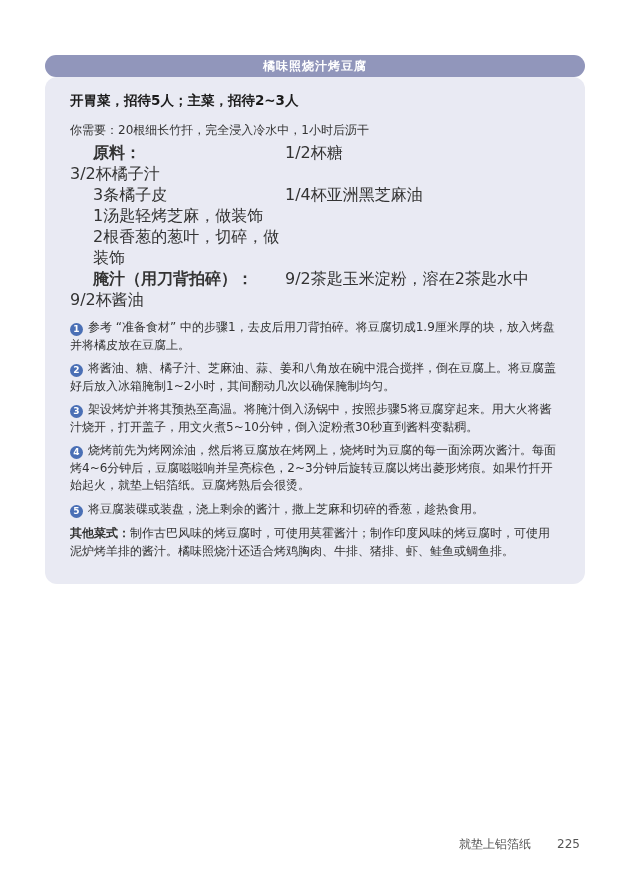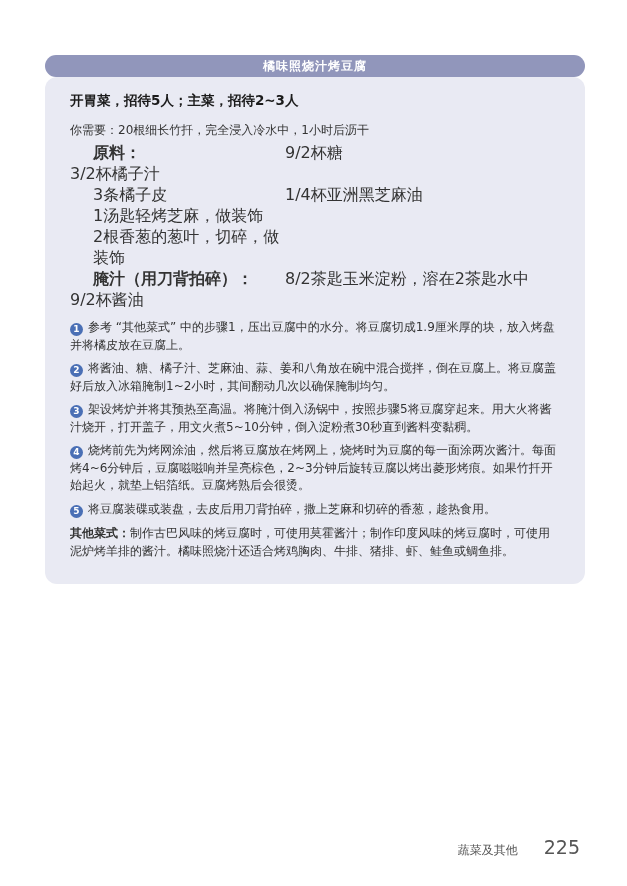--- a/index.html
+++ b/index.html
@@ -38,68 +38,68 @@
     background:var(--step-circle);color:#ffffff;font-size:9px;font-weight:bold;
     align-items:center;justify-content:center;margin-right:5px;
     vertical-align:-1px;
   }
   .other{font-size:12px;line-height:18px;}
   .footer{
     position:absolute;top:836px;right:47px;
     display:flex;align-items:baseline;gap:26px;color:var(--footer-text);
   }
   .footer-section{font-size:12px;}
-  .footer-page{font-size:19px;}
+  .footer-page{font-size:12px;}
 </style>
 </head>
 <body>
 
 <div class="card">
   <div class="card-header">
     <span>橘味照烧汁烤豆腐</span>
   </div>
   <div class="card-body">
     <div class="serving">开胃菜，招待5人；主菜，招待2~3人</div>
     <div class="you-need">你需要：20根细长竹扦，完全浸入冷水中，1小时后沥干</div>
     <div class="ingredients" id="ingredients">
         <div class="ing-row">
           <span class="ing-left indent bold">原料：</span>
-          <span class="ing-right">9/2杯糖</span>
+          <span class="ing-right">1/2杯糖</span>
         </div>
         <div class="ing-row">
           <span class="ing-right">3/2杯橘子汁</span>
         </div>
         <div class="ing-row">
           <span class="ing-left indent">3条橘子皮</span>
           <span class="ing-right">1/4杯亚洲黑芝麻油</span>
         </div>
         <div class="ing-row">
           <span class="ing-left indent">1汤匙轻烤芝麻，做装饰</span>
         </div>
         <div class="ing-row">
           <span class="ing-left indent">2根香葱的葱叶，切碎，做装饰</span>
         </div>
         <div class="ing-row">
           <span class="ing-left indent bold">腌汁（用刀背拍碎）：</span>
-          <span class="ing-right">8/2茶匙玉米淀粉，溶在2茶匙水中</span>
+          <span class="ing-right">9/2茶匙玉米淀粉，溶在2茶匙水中</span>
         </div>
         <div class="ing-row">
           <span class="ing-left">9/2杯酱油</span>
           <span class="ing-right"></span>
         </div>
       </div>
     <div class="steps" id="steps">
-        <div class="step"><span class="step-num">1</span><span>参考 “其他菜式” 中的步骤1，压出豆腐中的水分。将豆腐切成1.9厘米厚的块，放入烤盘并将橘皮放在豆腐上。</span></div>
+        <div class="step"><span class="step-num">1</span><span>参考 “准备食材” 中的步骤1，去皮后用刀背拍碎。将豆腐切成1.9厘米厚的块，放入烤盘并将橘皮放在豆腐上。</span></div>
         <div class="step"><span class="step-num">2</span><span>将酱油、糖、橘子汁、芝麻油、蒜、姜和八角放在碗中混合搅拌，倒在豆腐上。将豆腐盖好后放入冰箱腌制1~2小时，其间翻动几次以确保腌制均匀。</span></div>
         <div class="step"><span class="step-num">3</span><span>架设烤炉并将其预热至高温。将腌汁倒入汤锅中，按照步骤5将豆腐穿起来。用大火将酱汁烧开，打开盖子，用文火煮5~10分钟，倒入淀粉煮30秒直到酱料变黏稠。</span></div>
         <div class="step"><span class="step-num">4</span><span>烧烤前先为烤网涂油，然后将豆腐放在烤网上，烧烤时为豆腐的每一面涂两次酱汁。每面烤4~6分钟后，豆腐嗞嗞响并呈亮棕色，2~3分钟后旋转豆腐以烤出菱形烤痕。如果竹扦开始起火，就垫上铝箔纸。豆腐烤熟后会很烫。</span></div>
-        <div class="step"><span class="step-num">5</span><span>将豆腐装碟或装盘，去皮后用刀背拍碎，撒上芝麻和切碎的香葱，趁热食用。</span></div>
+        <div class="step"><span class="step-num">5</span><span>将豆腐装碟或装盘，浇上剩余的酱汁，撒上芝麻和切碎的香葱，趁热食用。</span></div>
       </div>
     <div class="other">
       <span class="bold">其他菜式：</span><span>制作古巴风味的烤豆腐时，可使用莫霍酱汁；制作印度风味的烤豆腐时，可使用泥炉烤羊排的酱汁。橘味照烧汁还适合烤鸡胸肉、牛排、猪排、虾、鲑鱼或鲷鱼排。</span>
     </div>
   </div>
 </div>
 
 <div class="footer">
-  <span class="footer-section">蔬菜及其他</span>
+  <span class="footer-section">就垫上铝箔纸</span>
   <span class="footer-page">225</span>
 </div>
 
 </body></html>

